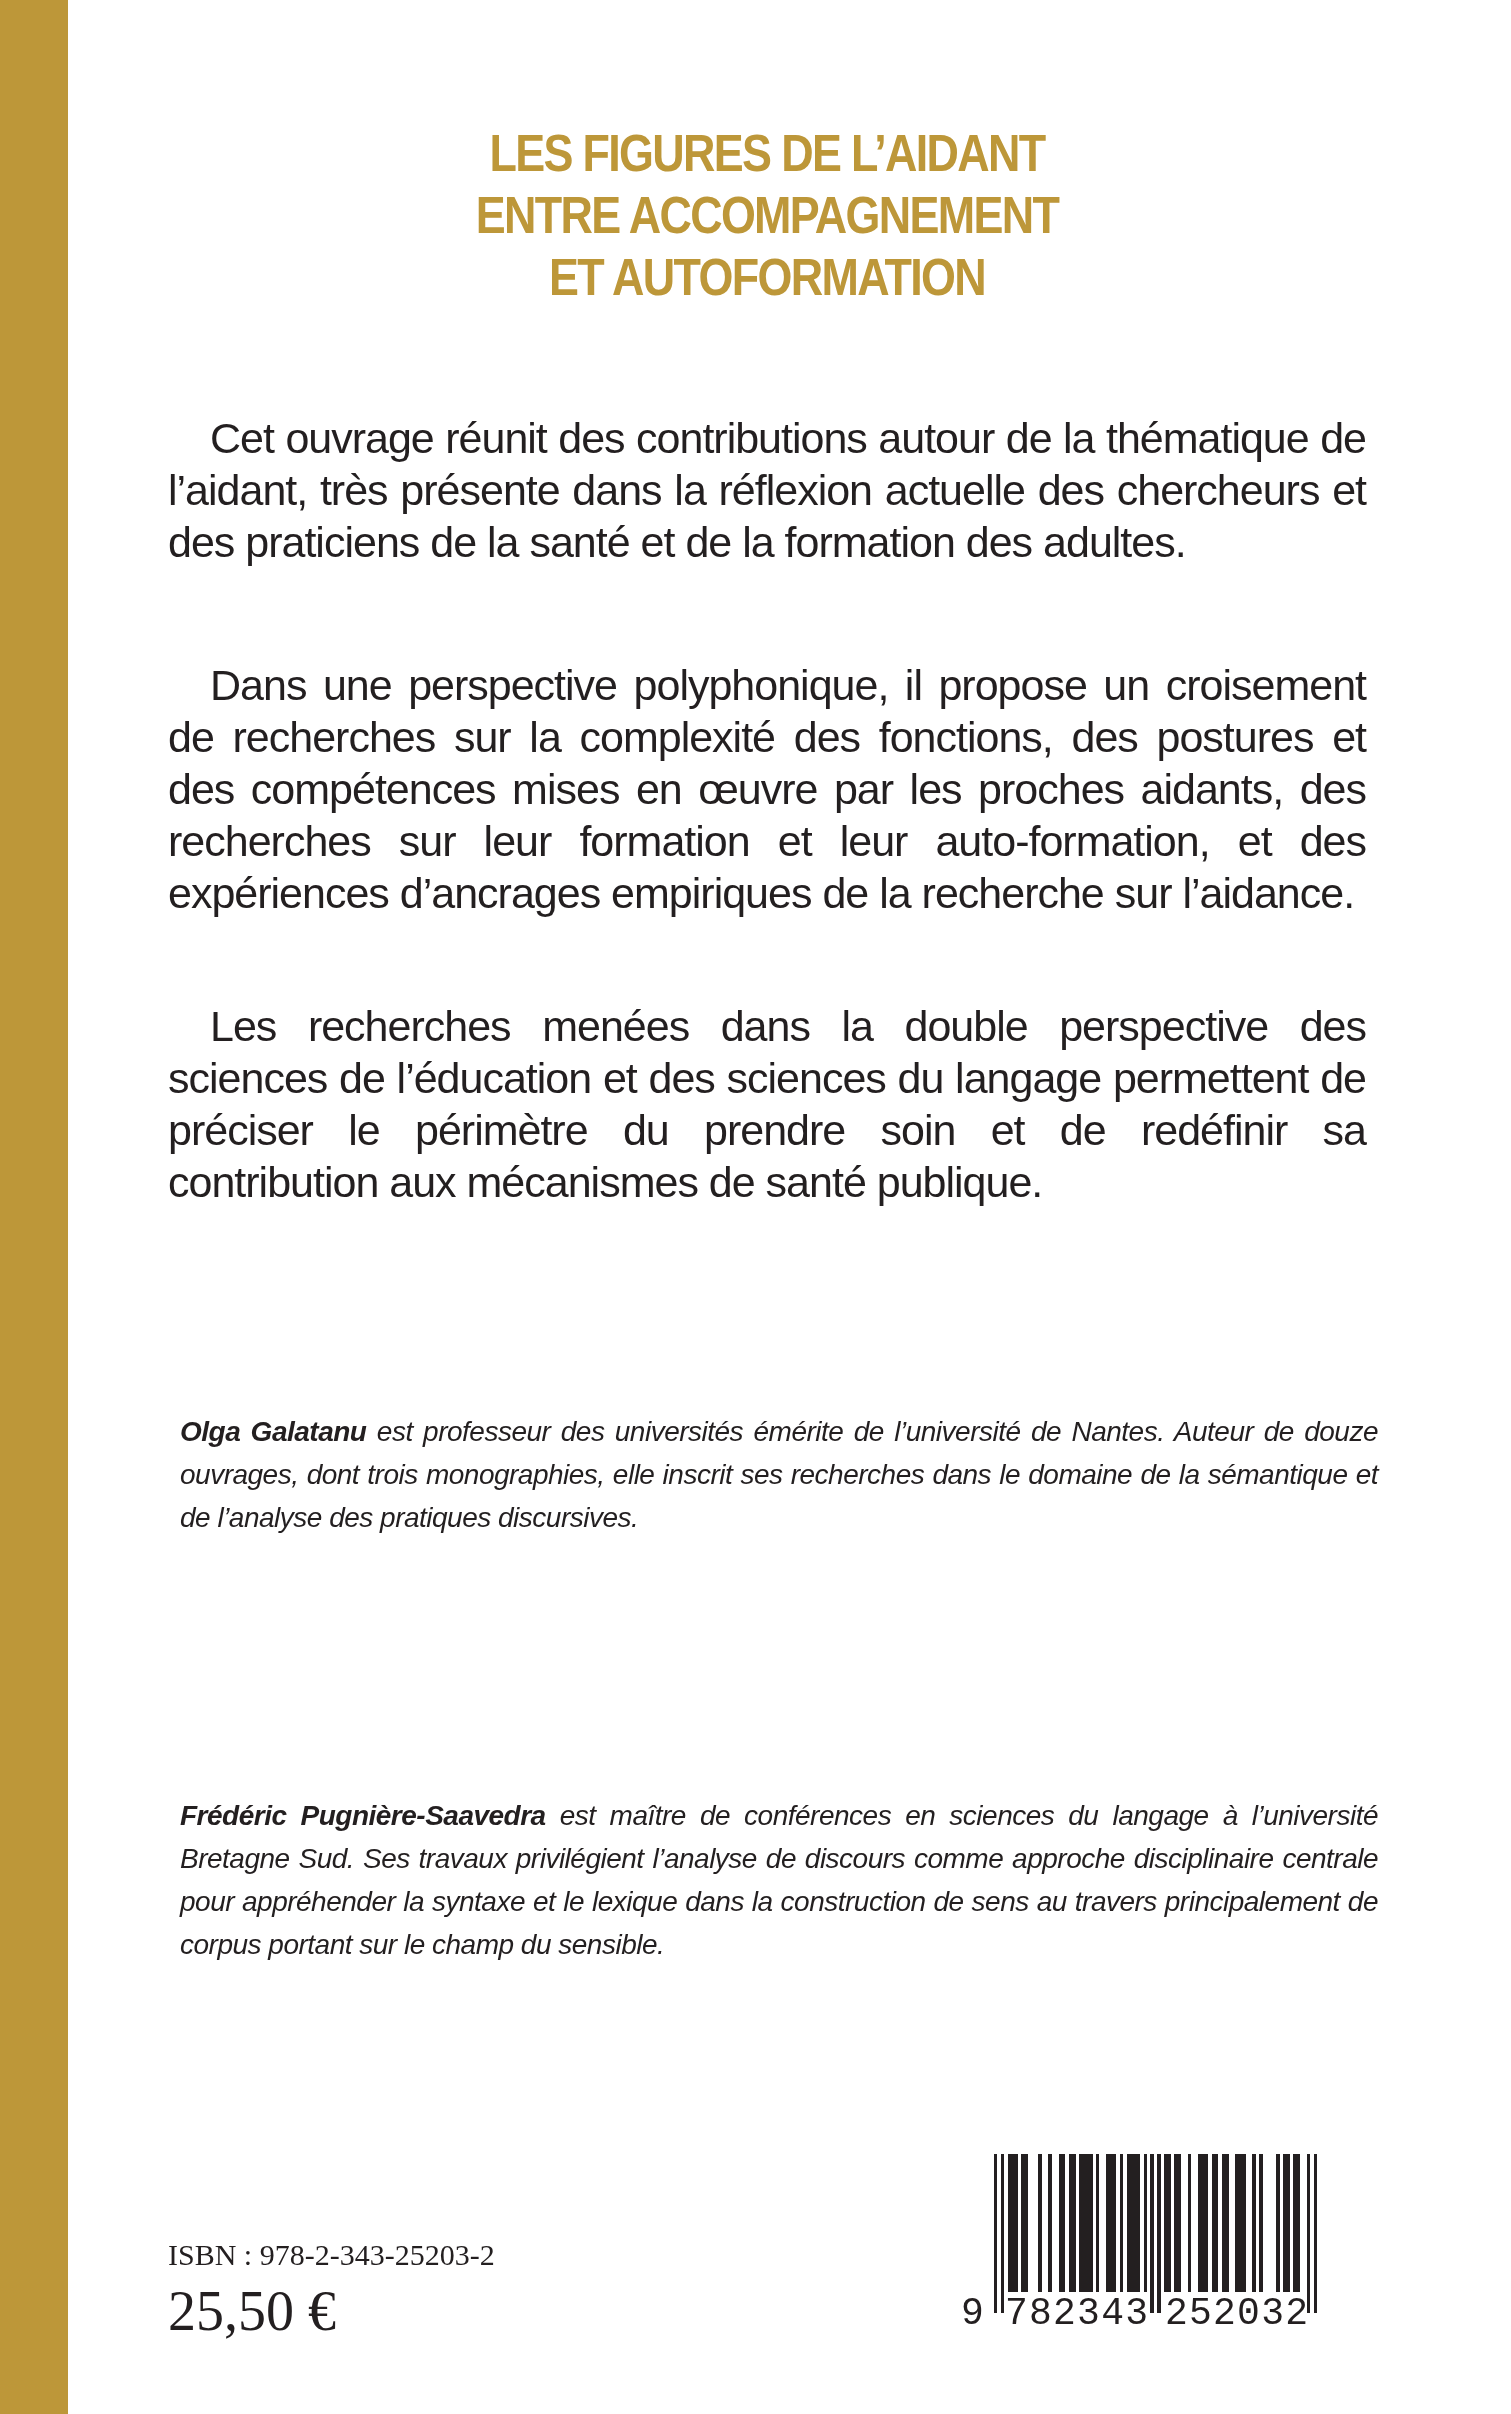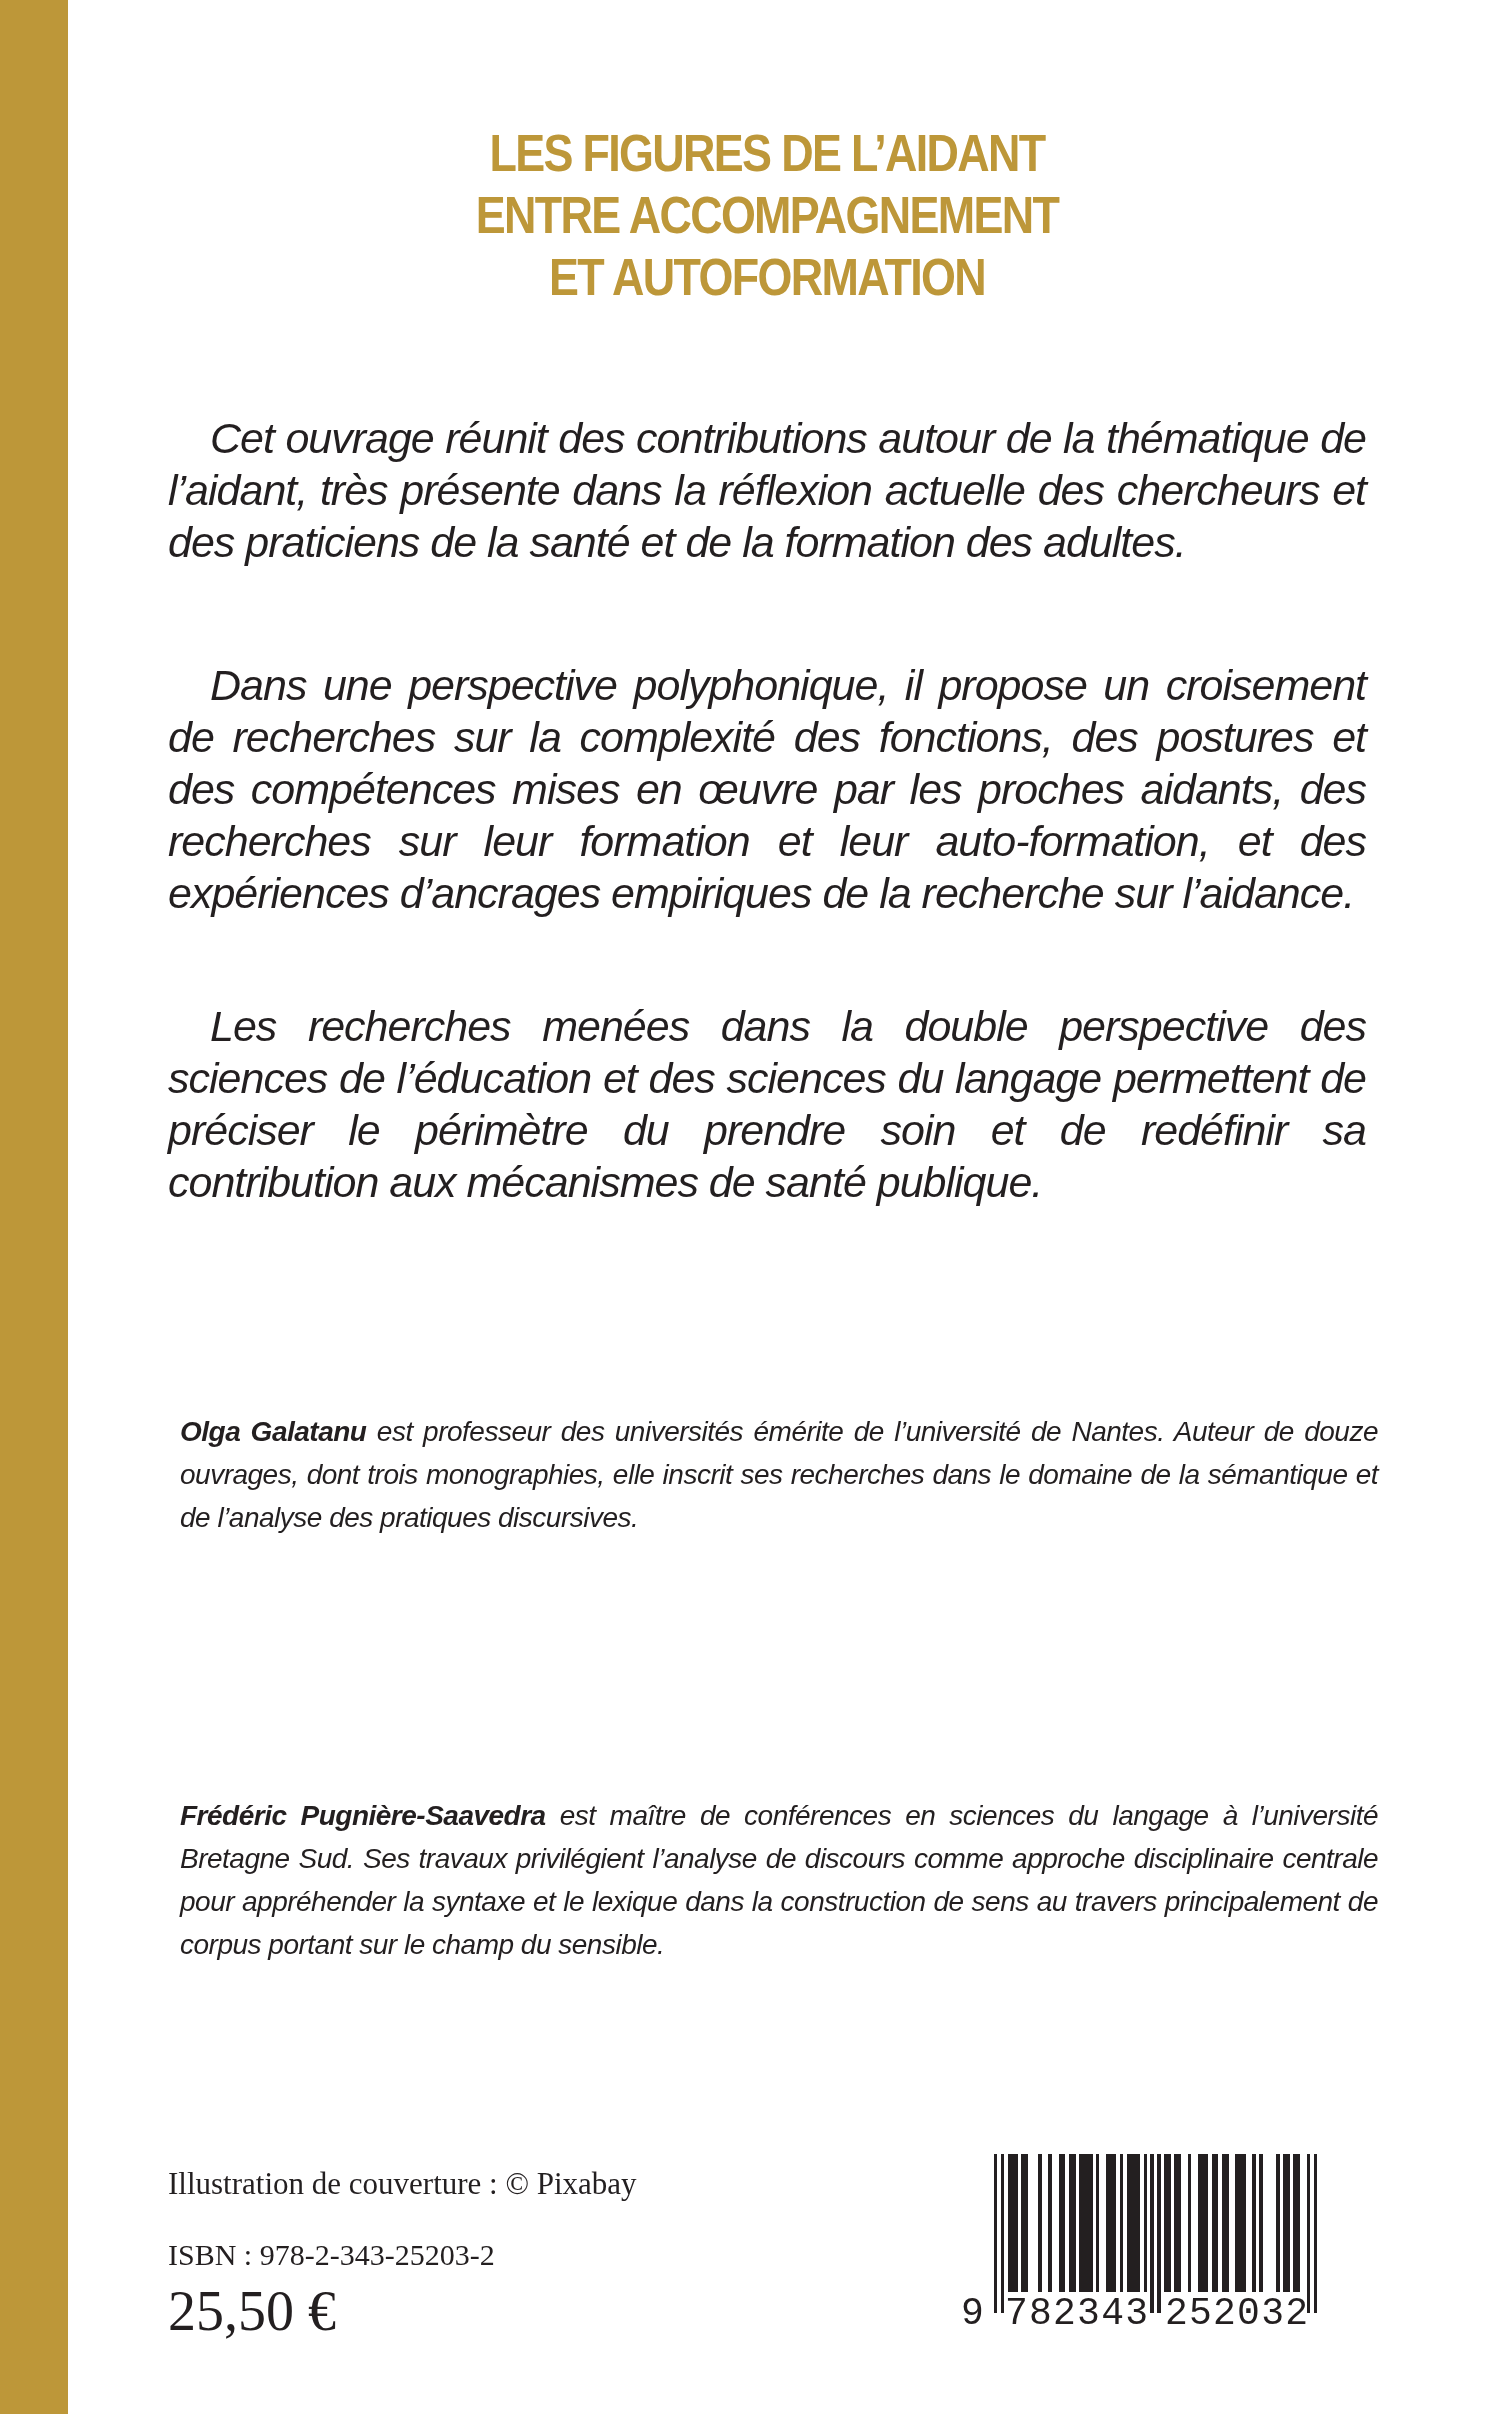--- a/index.html
+++ b/index.html
@@ -20,21 +20,21 @@
     text-align:center;
     font-weight:bold;
     font-size:51px;line-height:62px;letter-spacing:-1.9px;
     color:var(--gold,#BD9739);
     transform:scaleX(0.88);
     transform-origin:50% 0;
   }
   .body-par{
     position:absolute;left:168px;width:1198px;margin:0;
     font-size:43px;line-height:52px;letter-spacing:-1px;
-    text-align:justify;text-indent:42px;font-style:italic;
+    text-align:justify;text-indent:42px;
   }
   .pos-p1{top:412px;}
   .pos-p2{top:659px;}
   .pos-p3{top:1000px;}
   .bio{
     position:absolute;left:180px;width:1198px;margin:0;
     font-size:28px;line-height:43px;letter-spacing:-0.5px;
     font-style:italic;
     text-align:justify;
   }
@@ -78,21 +78,20 @@
 
   <p class="body-par pos-p1">Cet ouvrage réunit des contributions autour de la thématique de l’aidant, très présente dans la réflexion actuelle des chercheurs et des praticiens de la santé et de la formation des adultes.</p>
   <p class="body-par pos-p2">Dans une perspective polyphonique, il propose un croisement de recherches sur la complexité des fonctions, des postures et des compétences mises en œuvre par les proches aidants, des recherches sur leur formation et leur auto-formation, et des expériences d’ancrages empiriques de la recherche sur l’aidance.</p>
   <p class="body-par pos-p3">Les recherches menées dans la double perspective des sciences de l’éducation et des sciences du langage permettent de préciser le périmètre du prendre soin et de redéfinir sa contribution aux mécanismes de santé publique.</p>
 
   <p class="bio pos-bio1"><span class="bio-name">Olga Galatanu</span><span> est professeur des universités émérite de l’université de Nantes. Auteur de douze ouvrages, dont trois monographies, elle inscrit ses recherches dans le domaine de la sémantique et de l’analyse des pratiques discursives.</span></p>
 
 
   <p class="bio pos-bio3"><span class="bio-name">Frédéric Pugnière-Saavedra</span><span> est maître de conférences en sciences du langage à l’université Bretagne Sud. Ses travaux privilégient l’analyse de discours comme approche disciplinaire centrale pour appréhender la syntaxe et le lexique dans la construction de sens au travers principalement de corpus portant sur le champ du sensible.</span></p>
 
-  <p class="serif credit">Illustration de couverture : © Pixabay</p>
   <p class="serif isbn">ISBN : 978-2-343-25203-2</p>
   <p class="serif price">25,50 €</p>
 
   <div class="barcode">
     <svg id="barcode-svg" width="323" height="159" viewBox="0 0 340 167" shape-rendering="crispEdges">
         <rect x="0.00" y="0" width="3.60" height="167" fill="#231F20"></rect>
         <rect x="7.16" y="0" width="3.60" height="167" fill="#231F20"></rect>
         <rect x="14.32" y="0" width="3.60" height="145" fill="#231F20"></rect>
         <rect x="17.89" y="0" width="3.60" height="145" fill="#231F20"></rect>
         <rect x="21.47" y="0" width="3.60" height="145" fill="#231F20"></rect>

